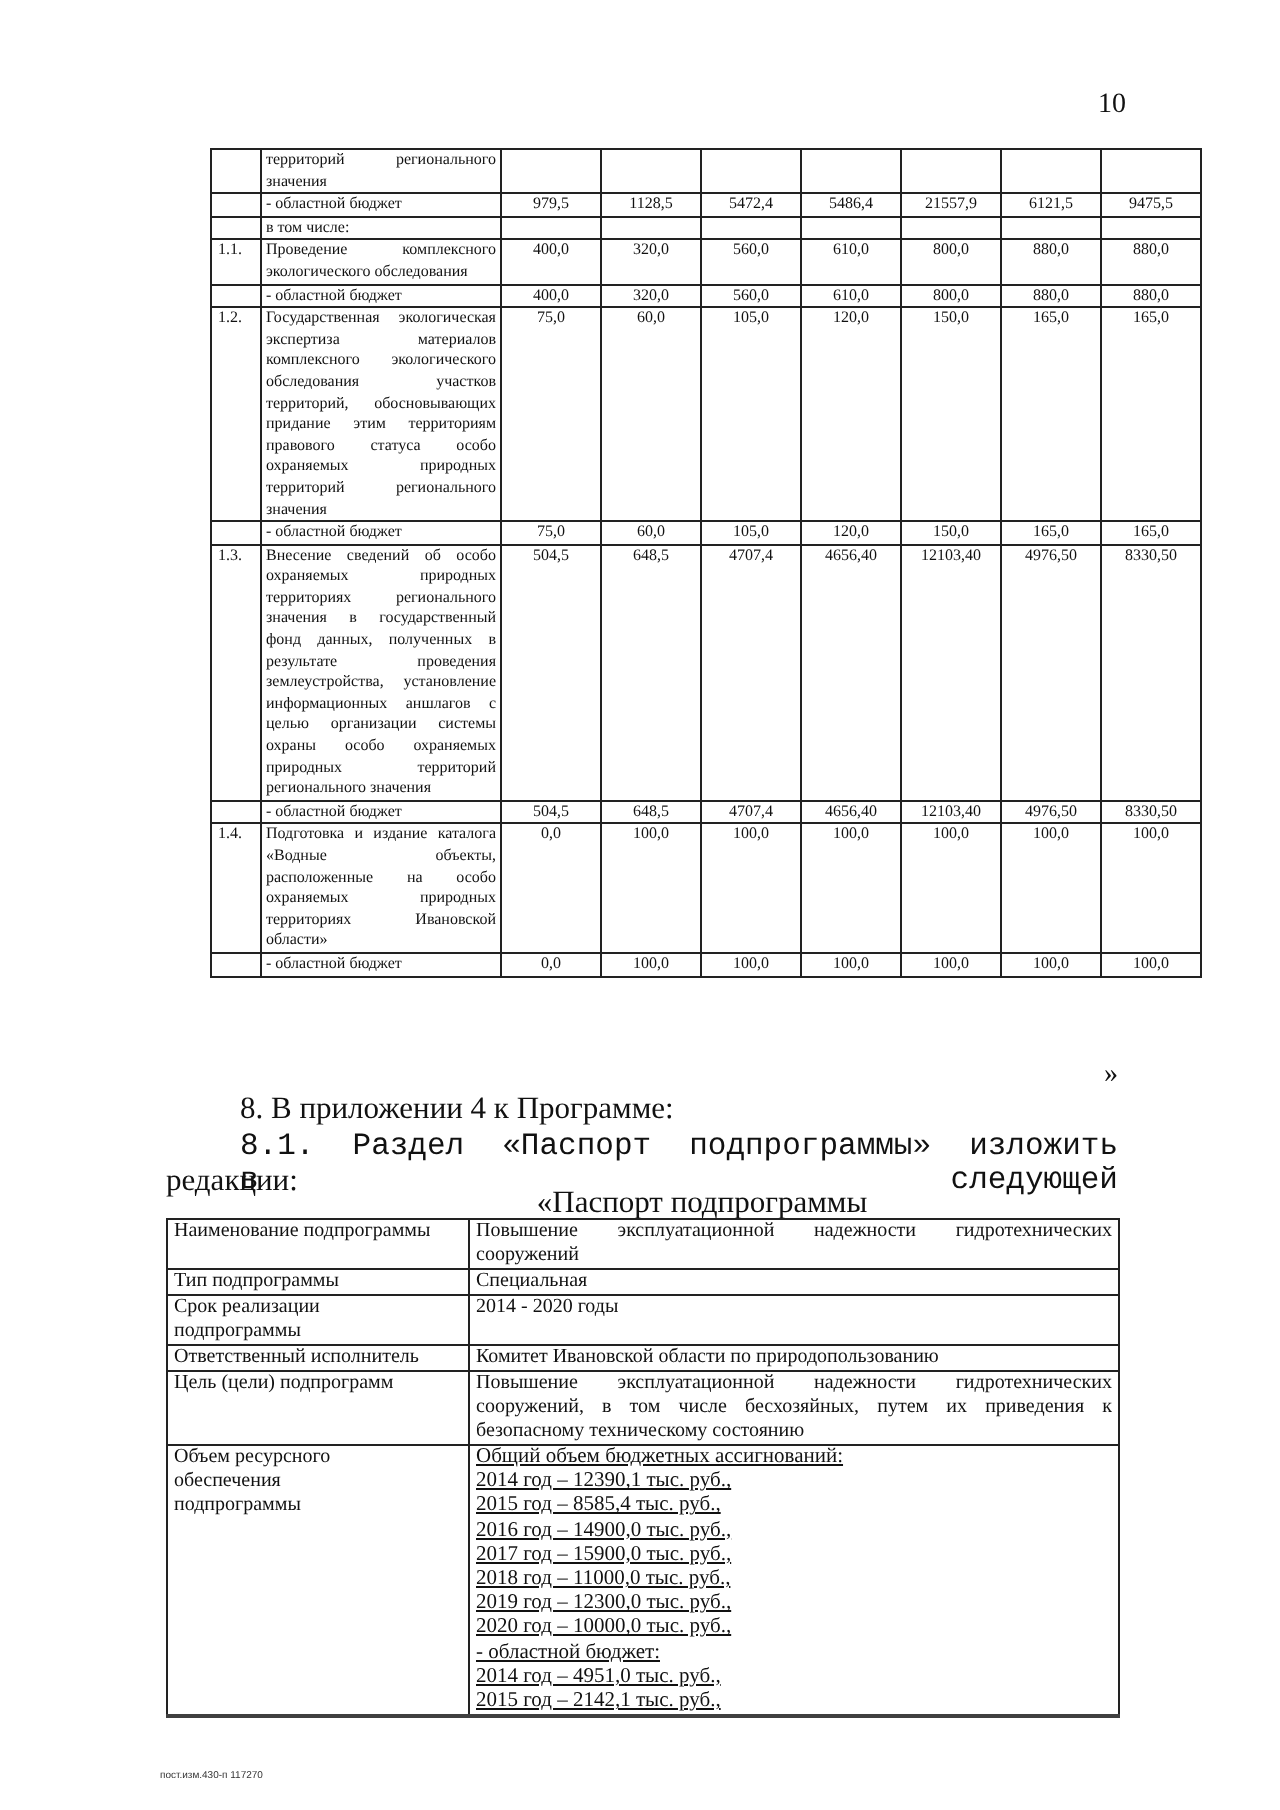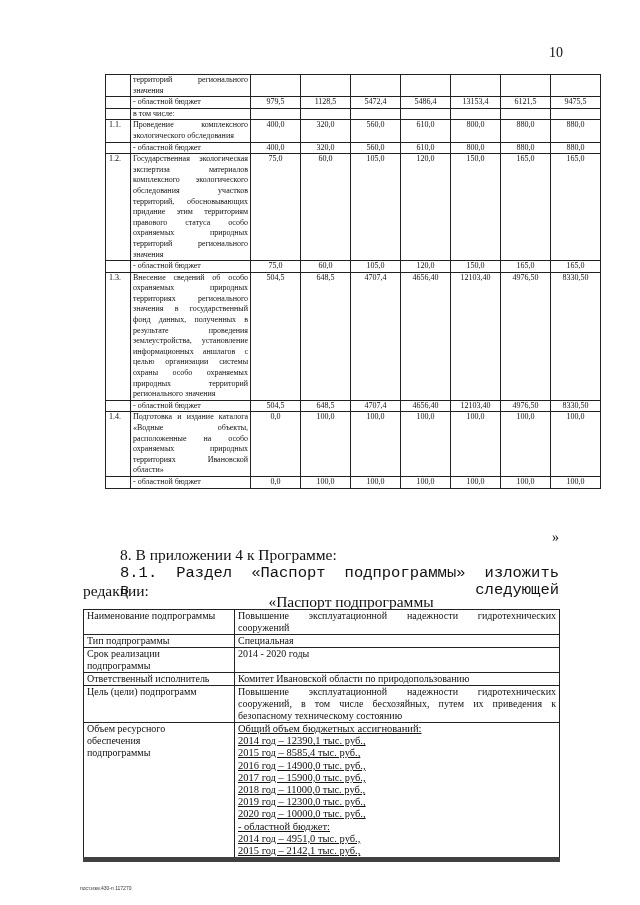--- a/index.html
+++ b/index.html
@@ -23,21 +23,21 @@
   .p2 { left: 120px; top: 565px; width: 439px; text-align: justify; text-align-last: justify; word-spacing: 6px; font-family: Liberation Mono, monospace; }
   .p3 { left: 83px; top: 582px; }
   .passport-title { position: absolute; left: 0; width: 640px; top: 593px; text-align: center; font-size: 15.5px; padding-left: 62px; }
 
   
   .t2 { position: absolute; left: 83px; top: 609px; border-collapse: collapse; table-layout: fixed; width: 477px; font-size: 10px; line-height: 12px; }
   .t2 td { border: 1px solid #222; vertical-align: top; padding: 0 3px; }
   .t2 td.lbl { width: 151px; }
   .t2 td.val { text-align: justify; }
   .t2 .budget-line { display: block; font-size: 10.5px; line-height: 12.2px; text-decoration: underline; }
-  .t2 tr.last td { border-bottom: 5px solid #404040; }
+  .t2 tr.last td { border-bottom: 2px solid #404040; }
 
   .footer-code { position: absolute; left: 80px; top: 885px; font-family: "Liberation Sans", "DejaVu Sans", sans-serif; font-size: 5px; color: #333; }
 </style>
 </head>
 <body>
 
 <div class="page-number">10</div>
 
 <table class="t1">
   <tbody id="t1-body">
@@ -52,21 +52,21 @@
         <td class="v"></td>
         <td class="v"></td>
       </tr>
       <tr class="sub">
         <td class="num"></td>
         <td class="name">- областной бюджет</td>
         <td class="v">979,5</td>
         <td class="v">1128,5</td>
         <td class="v">5472,4</td>
         <td class="v">5486,4</td>
-        <td class="v">13153,4</td>
+        <td class="v">21557,9</td>
         <td class="v">6121,5</td>
         <td class="v">9475,5</td>
       </tr>
       <tr>
         <td class="num"></td>
         <td class="name">в том числе:</td>
         <td class="v"></td>
         <td class="v"></td>
         <td class="v"></td>
         <td class="v"></td>

